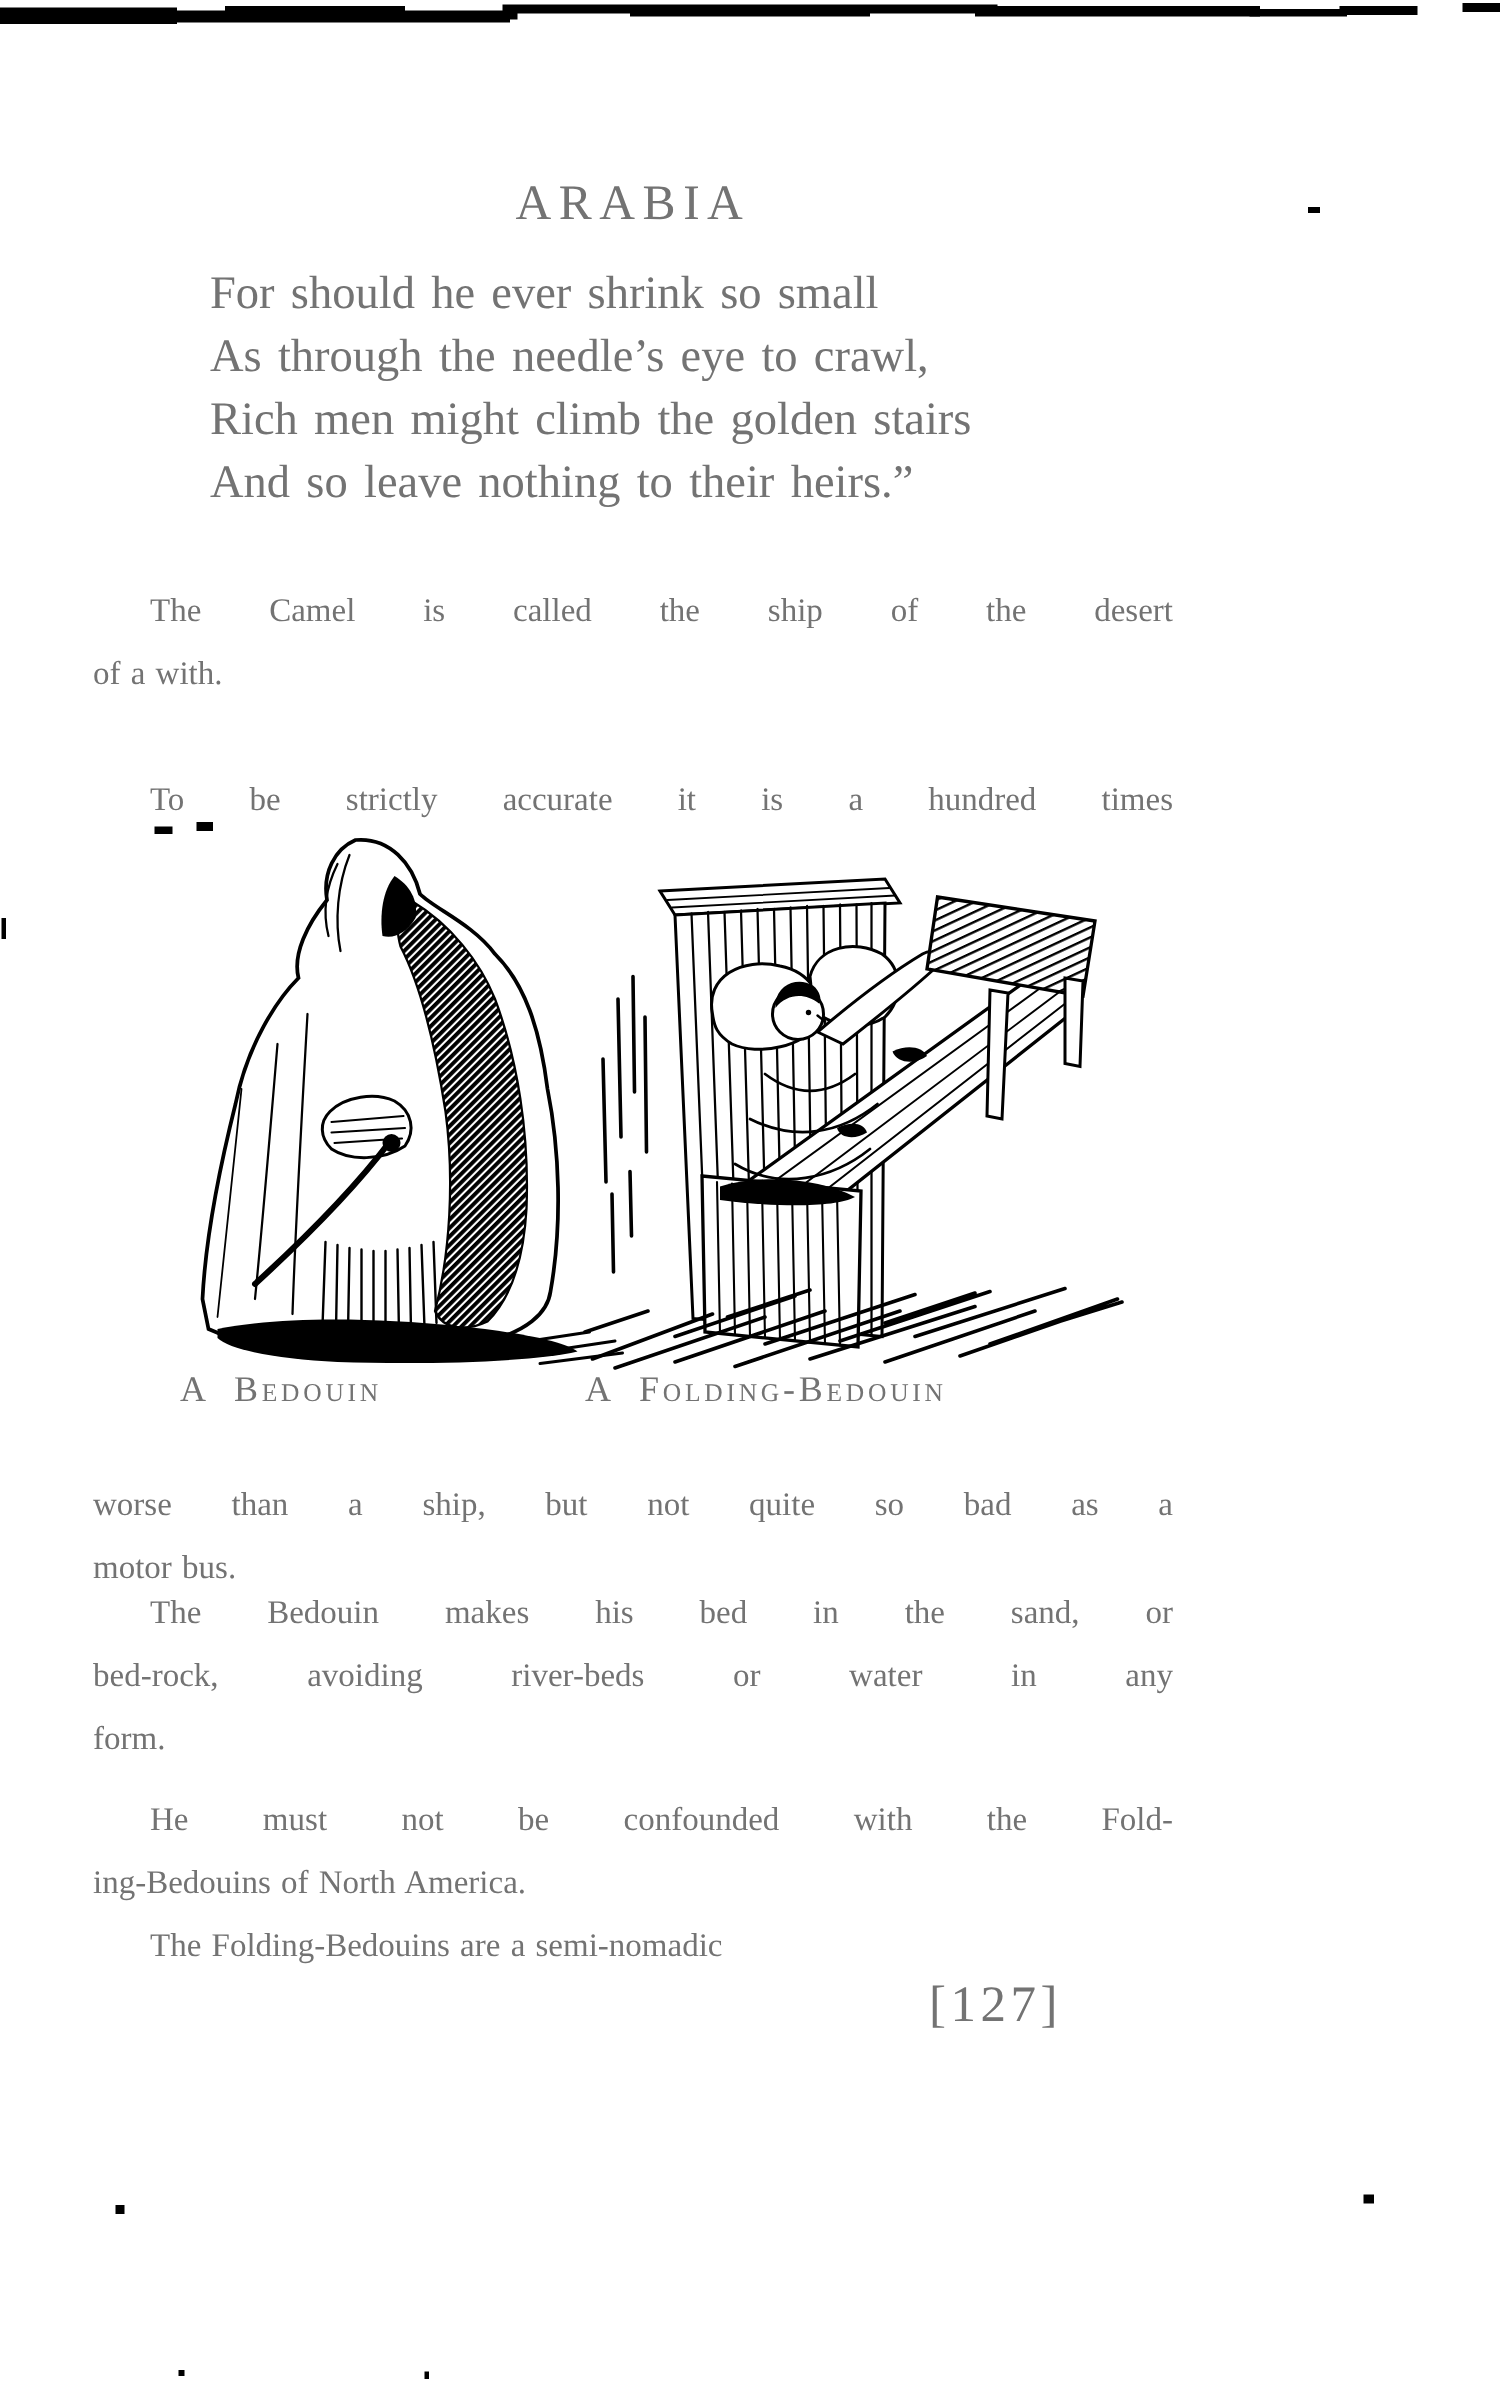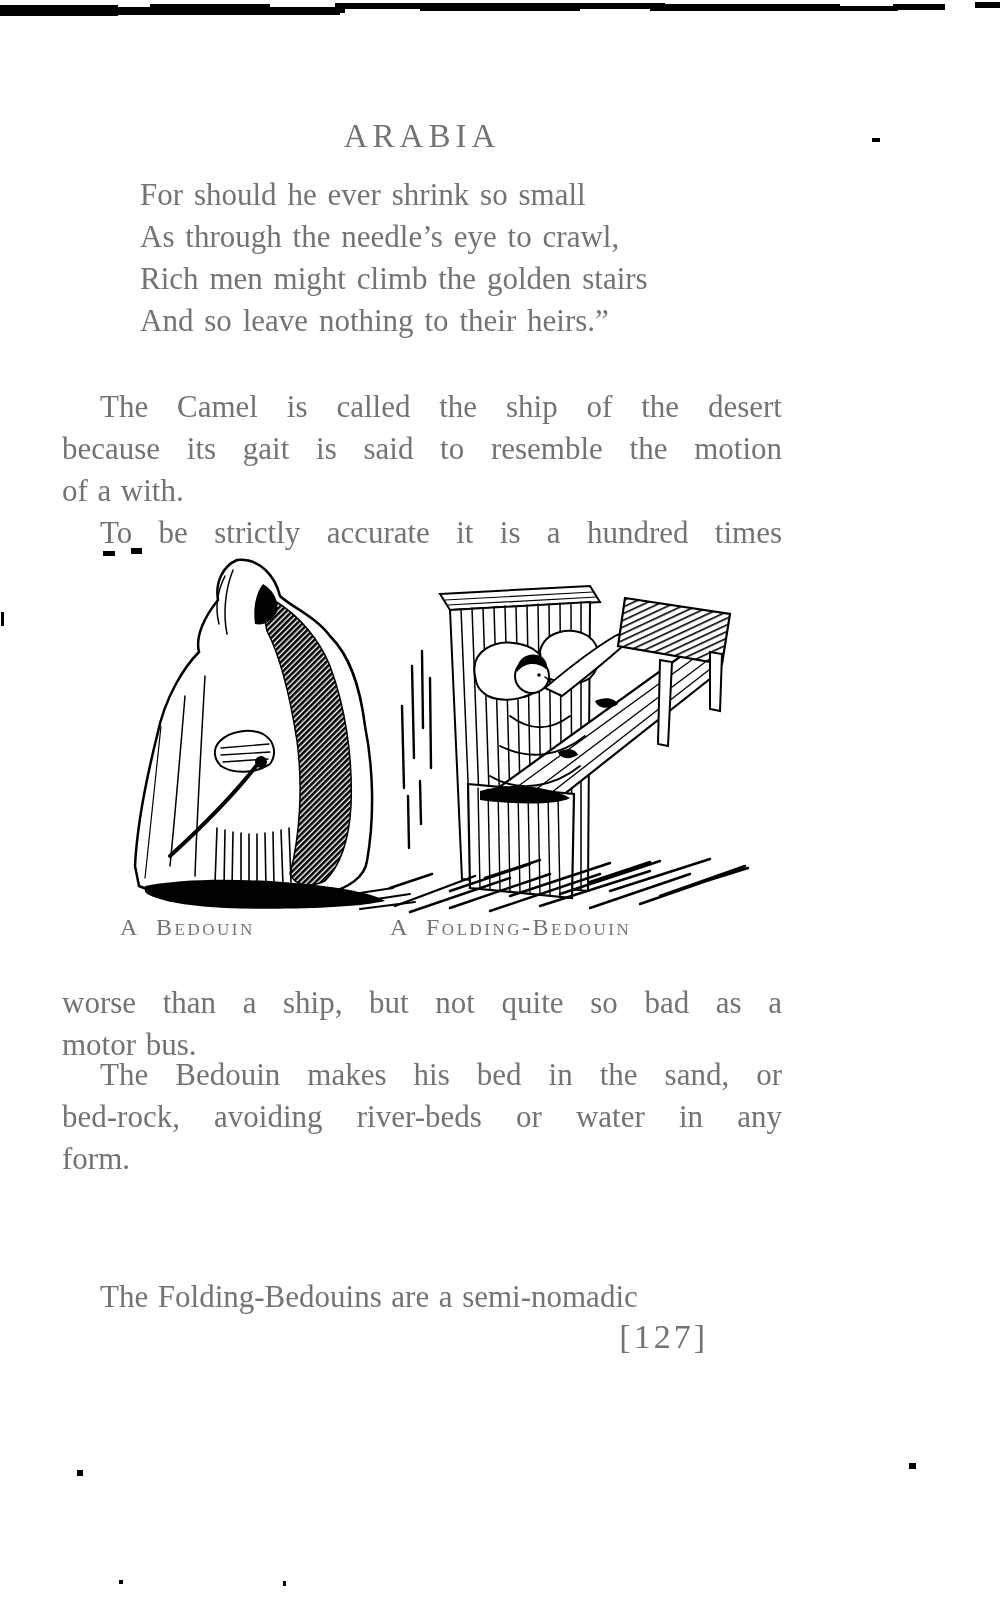--- a/index.html
+++ b/index.html
@@ -5,21 +5,21 @@
   html,body{margin:0;padding:0;background:#fff;}
   .page{position:relative;width:1000px;height:1600px;background:#ffffff;color:#737373;
         font-family:"Liberation Serif", serif;overflow:hidden;}
   
   .speck{position:absolute;background:#000;}
   
   .title{position:absolute;top:116px;left:62px;width:720px;text-align:center;
          font-size:33px;letter-spacing:5px;line-height:40px;}
   .poem{position:absolute;top:174px;left:140px;width:660px;font-size:31px;line-height:42px;
         word-spacing:0.10em;}
-  .block{position:absolute;left:62px;width:720px;font-size:31px;line-height:42px;word-spacing:0.06em;}
+  .block{position:absolute;left:62px;width:720px;font-size:22px;line-height:42px;word-spacing:0.06em;}
   .just{text-align:justify;text-align-last:justify;}
   .indent{text-indent:38px;}
   .caption{position:absolute;top:914px;font-size:24px;font-variant:small-caps;
            letter-spacing:2.5px;word-spacing:9px;}
   .cap-left{left:120px;width:220px;}
   .cap-right{left:390px;width:330px;}
   .pagenum{position:absolute;top:1318px;left:62px;width:646px;text-align:right;
            font-size:34px;letter-spacing:3px;}
   .figsvg{position:absolute;top:546px;left:100px;}
   .bandsvg{position:absolute;top:0;left:0;}
@@ -55,21 +55,20 @@
 
   <div class="poem">
     <div>For should he ever shrink so small</div>
     <div>As through the needle’s eye to crawl,</div>
     <div>Rich men might climb the golden stairs</div>
     <div>And so leave nothing to their heirs.”</div>
   </div>
 
   <div class="block" style="top:386px;">
     <div class="just indent">The Camel is called the ship of the desert</div>
-    <div class="just">because its gait is said to resemble the motion</div>
     <div>of a with.</div>
   </div>
 
   <div class="block" style="top:512px;">
     <div class="just indent">To be strictly accurate it is a hundred times</div>
   </div>
 
   <svg class="figsvg" width="660" height="374" viewBox="0 0 660 374">
     <defs>
       <pattern id="hatchDense" width="4" height="4" patternUnits="userSpaceOnUse" patternTransform="rotate(45)">
@@ -171,20 +170,24 @@
     <div class="just">worse than a ship, but not quite so bad as a</div>
     <div>motor bus.</div>
   </div>
 
   <div class="block" style="top:1054px;">
     <div class="just indent">The Bedouin makes his bed in the sand, or</div>
     <div class="just">bed-rock, avoiding river-beds or water in any</div>
     <div>form.</div>
   </div>
 
+  <div class="block" style="top:1192px;">
+    <div class="just indent">He must not be confounded with the Fold-</div>
+    <div>ing-Bedouins of North America.</div>
+  </div>
 
   <div class="block" style="top:1276px;">
     <div class="indent">The Folding-Bedouins are a semi-nomadic</div>
   </div>
 
   <div class="pagenum">[127]</div>
 
 </div>
 
 </body></html>

